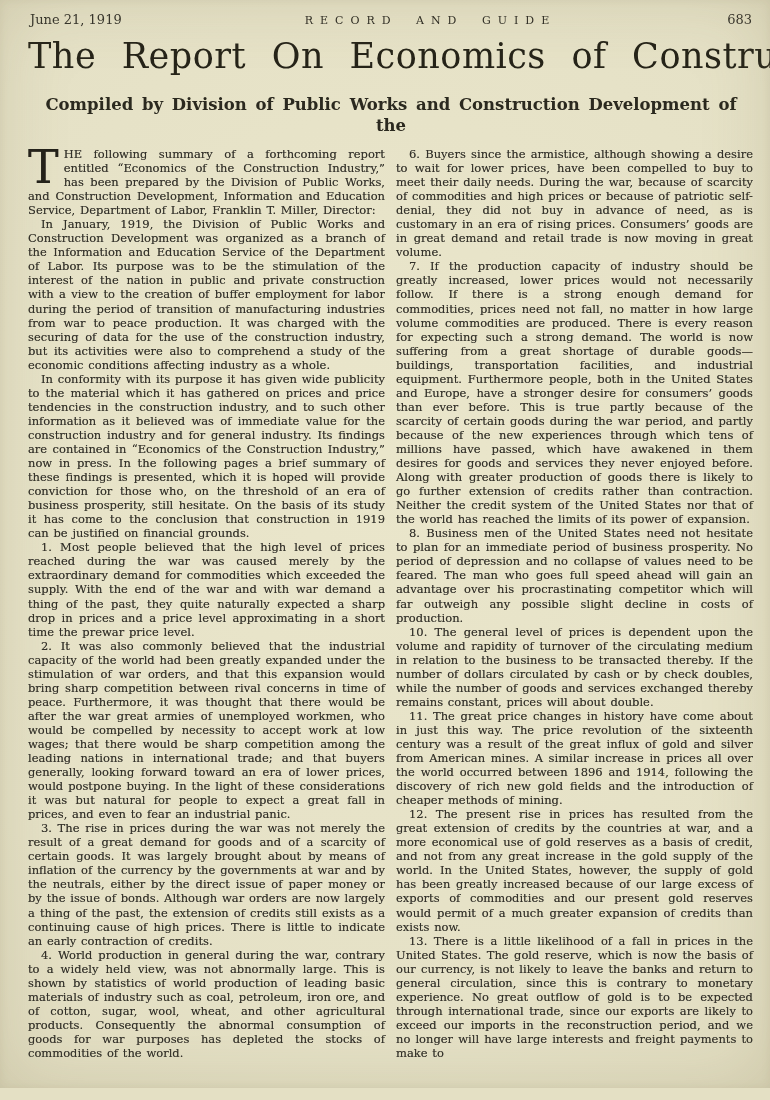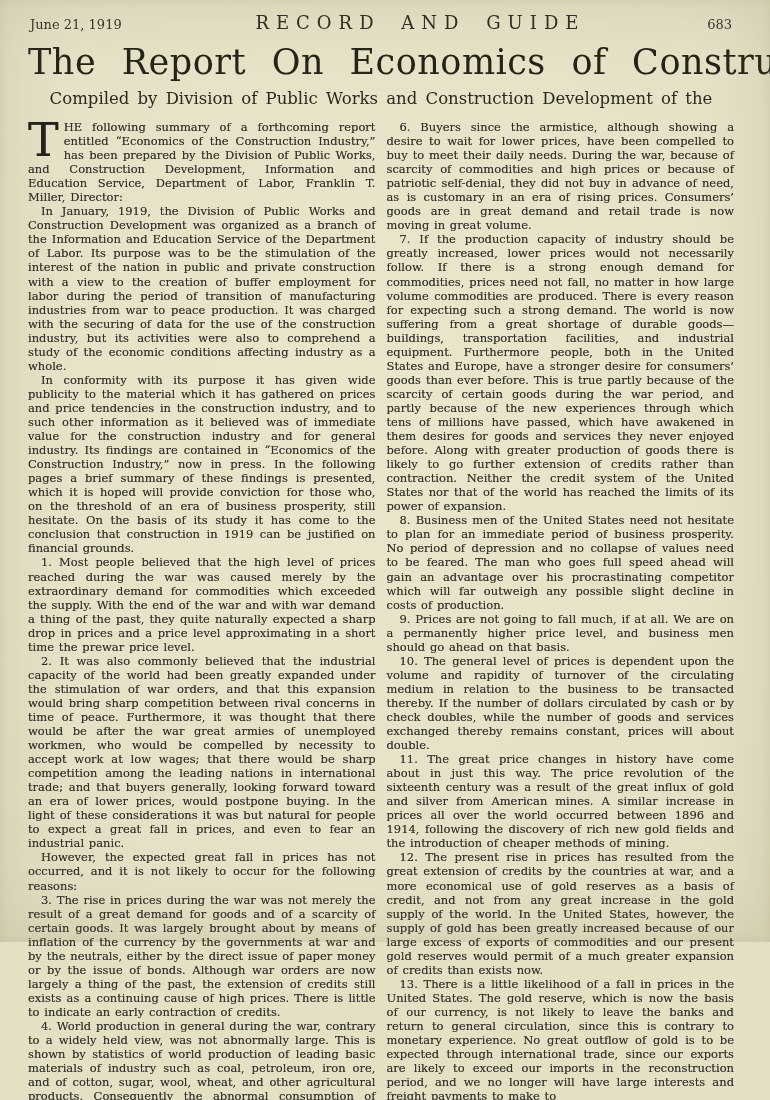--- a/index.html
+++ b/index.html
@@ -2,44 +2,44 @@
 <html><head>
 <meta charset="utf-8">
 <style>
   html,body{margin:0;padding:0;}
   body{
     width:770px;height:1100px;overflow:hidden;
     font-family:"DejaVu Serif","Liberation Serif",serif;
     background:#e4e0c4;
   }
   .page{
-    position:relative;width:770px;height:942px;box-sizing:border-box;
-    padding:10px 36px 0 28px;
+    position:relative;width:770px;height:1088px;box-sizing:border-box;
+    padding:10px 16px 0 28px;
     background:radial-gradient(115% 95% at 50% 42%, #eae6cb 0%, #e5e1c6 55%, #ddd8bb 85%, #d3cdae 100%);
     color:#312f27;
   }
   .page::after{
     content:"";position:absolute;inset:0;pointer-events:none;
     box-shadow:inset 0 0 70px rgba(120,110,70,.18), inset 0 0 8px rgba(120,110,70,.10);
   }
   .masthead{
     display:flex;align-items:baseline;justify-content:space-between;
     font-size:13px;color:#35332b;padding:2px 2px 0 2px;
   }
   .masthead .pub{
-    letter-spacing:7px;font-size:18px;word-spacing:8px;color:#2e2c24;
+    letter-spacing:7px;font-size:11px;word-spacing:8px;color:#2e2c24;
     transform:translateX(6px);
   }
   h1.title{
     margin:9px 0 2px 0;text-align:center;font-weight:normal;
     font-size:35px;letter-spacing:.5px;word-spacing:14px;color:#262419;
     white-space:nowrap;
   }
   h2.subtitle{
-    margin:6px auto 0 auto;text-align:center;font-weight:normal;
+    margin:18px auto 0 auto;text-align:center;font-weight:bold;
     font-size:16.5px;line-height:21px;word-spacing:3px;color:#2b291f;
   }
   .columns{
     display:flex;gap:11px;margin-top:11px;
   }
   .col{
     width:357px;
     font-size:11.5px;line-height:14.05px;
     text-align:justify;word-spacing:1.1px;
     color:#33312a;
@@ -74,31 +74,29 @@
 
   <div class="columns">
 
     <div class="col">
       <p class="para opening"><span class="dropcap">T</span><span>HE following summary of a forthcoming report entitled “Economics of the Construction Industry,” has been prepared by the Division of Public Works, and Construction Development, Information and Education Service, Department of Labor, Franklin T. Miller, Director:</span></p>
       <div>
           <p class="para indent">In January, 1919, the Division of Public Works and Construction Development was organized as a branch of the Information and Education Service of the Department of Labor. Its purpose was to be the stimulation of the interest of the nation in public and private construction with a view to the creation of buffer employment for labor during the period of transition of manufacturing industries from war to peace production. It was charged with the securing of data for the use of the construction industry, but its activities were also to comprehend a study of the economic conditions affecting industry as a whole.</p>
           <p class="para indent">In conformity with its purpose it has given wide publicity to the material which it has gathered on prices and price tendencies in the construction industry, and to such other information as it believed was of immediate value for the construction industry and for general industry. Its findings are contained in “Economics of the Construction Industry,” now in press. In the following pages a brief summary of these findings is presented, which it is hoped will provide conviction for those who, on the threshold of an era of business prosperity, still hesitate. On the basis of its study it has come to the conclusion that construction in 1919 can be justified on financial grounds.</p>
           <p class="para indent">1. Most people believed that the high level of prices reached during the war was caused merely by the extraordinary demand for commodities which exceeded the supply. With the end of the war and with war demand a thing of the past, they quite naturally expected a sharp drop in prices and a price level approximating in a short time the prewar price level.</p>
           <p class="para indent">2. It was also commonly believed that the industrial capacity of the world had been greatly expanded under the stimulation of war orders, and that this expansion would bring sharp competition between rival concerns in time of peace. Furthermore, it was thought that there would be after the war great armies of unemployed workmen, who would be compelled by necessity to accept work at low wages; that there would be sharp competition among the leading nations in international trade; and that buyers generally, looking forward toward an era of lower prices, would postpone buying. In the light of these considerations it was but natural for people to expect a great fall in prices, and even to fear an industrial panic.</p>
-          <p class="para indent">However, the expected great fall in prices has not occurred, and it is not likely to occur for the following reasons:</p>
           <p class="para indent">3. The rise in prices during the war was not merely the result of a great demand for goods and of a scarcity of certain goods. It was largely brought about by means of inflation of the currency by the governments at war and by the neutrals, either by the direct issue of paper money or by the issue of bonds. Although war orders are now largely a thing of the past, the extension of credits still exists as a continuing cause of high prices. There is little to indicate an early contraction of credits.</p>
           <p class="para indent">4. World production in general during the war, contrary to a widely held view, was not abnormally large. This is shown by statistics of world production of leading basic materials of industry such as coal, petroleum, iron ore, and of cotton, sugar, wool, wheat, and other agricultural products. Consequently the abnormal consumption of goods for war purposes has depleted the stocks of commodities of the world.</p>
         </div>
     </div>
 
     <div class="col">
         <p class="para indent">6. Buyers since the armistice, although showing a desire to wait for lower prices, have been compelled to buy to meet their daily needs. During the war, because of scarcity of commodities and high prices or because of patriotic self-denial, they did not buy in advance of need, as is customary in an era of rising prices. Consumers’ goods are in great demand and retail trade is now moving in great volume.</p>
         <p class="para indent">7. If the production capacity of industry should be greatly increased, lower prices would not necessarily follow. If there is a strong enough demand for commodities, prices need not fall, no matter in how large volume commodities are produced. There is every reason for expecting such a strong demand. The world is now suffering from a great shortage of durable goods—buildings, transportation facilities, and industrial equipment. Furthermore people, both in the United States and Europe, have a stronger desire for consumers’ goods than ever before. This is true partly because of the scarcity of certain goods during the war period, and partly because of the new experiences through which tens of millions have passed, which have awakened in them desires for goods and services they never enjoyed before. Along with greater production of goods there is likely to go further extension of credits rather than contraction. Neither the credit system of the United States nor that of the world has reached the limits of its power of expansion.</p>
         <p class="para indent">8. Business men of the United States need not hesitate to plan for an immediate period of business prosperity. No period of depression and no collapse of values need to be feared. The man who goes full speed ahead will gain an advantage over his procrastinating competitor which will far outweigh any possible slight decline in costs of production.</p>
-        <p class="para indent">9. Prices are not going to fall much, if at all. We are on a permanently higher price level, and business men should go ahead on that basis.</p>
         <p class="para indent">10. The general level of prices is dependent upon the volume and rapidity of turnover of the circulating medium in relation to the business to be transacted thereby. If the number of dollars circulated by cash or by check doubles, while the number of goods and services exchanged thereby remains constant, prices will about double.</p>
         <p class="para indent">11. The great price changes in history have come about in just this way. The price revolution of the sixteenth century was a result of the great influx of gold and silver from American mines. A similar increase in prices all over the world occurred between 1896 and 1914, following the discovery of rich new gold fields and the introduction of cheaper methods of mining.</p>
         <p class="para indent">12. The present rise in prices has resulted from the great extension of credits by the countries at war, and a more economical use of gold reserves as a basis of credit, and not from any great increase in the gold supply of the world. In the United States, however, the supply of gold has been greatly increased because of our large excess of exports of commodities and our present gold reserves would permit of a much greater expansion of credits than exists now.</p>
         <p class="para indent">13. There is a little likelihood of a fall in prices in the United States. The gold reserve, which is now the basis of our currency, is not likely to leave the banks and return to general circulation, since this is contrary to monetary experience. No great outflow of gold is to be expected through international trade, since our exports are likely to exceed our imports in the reconstruction period, and we no longer will have large interests and freight payments to make to</p>
       </div>
 
   </div>
 </div>
 
 </body></html>

